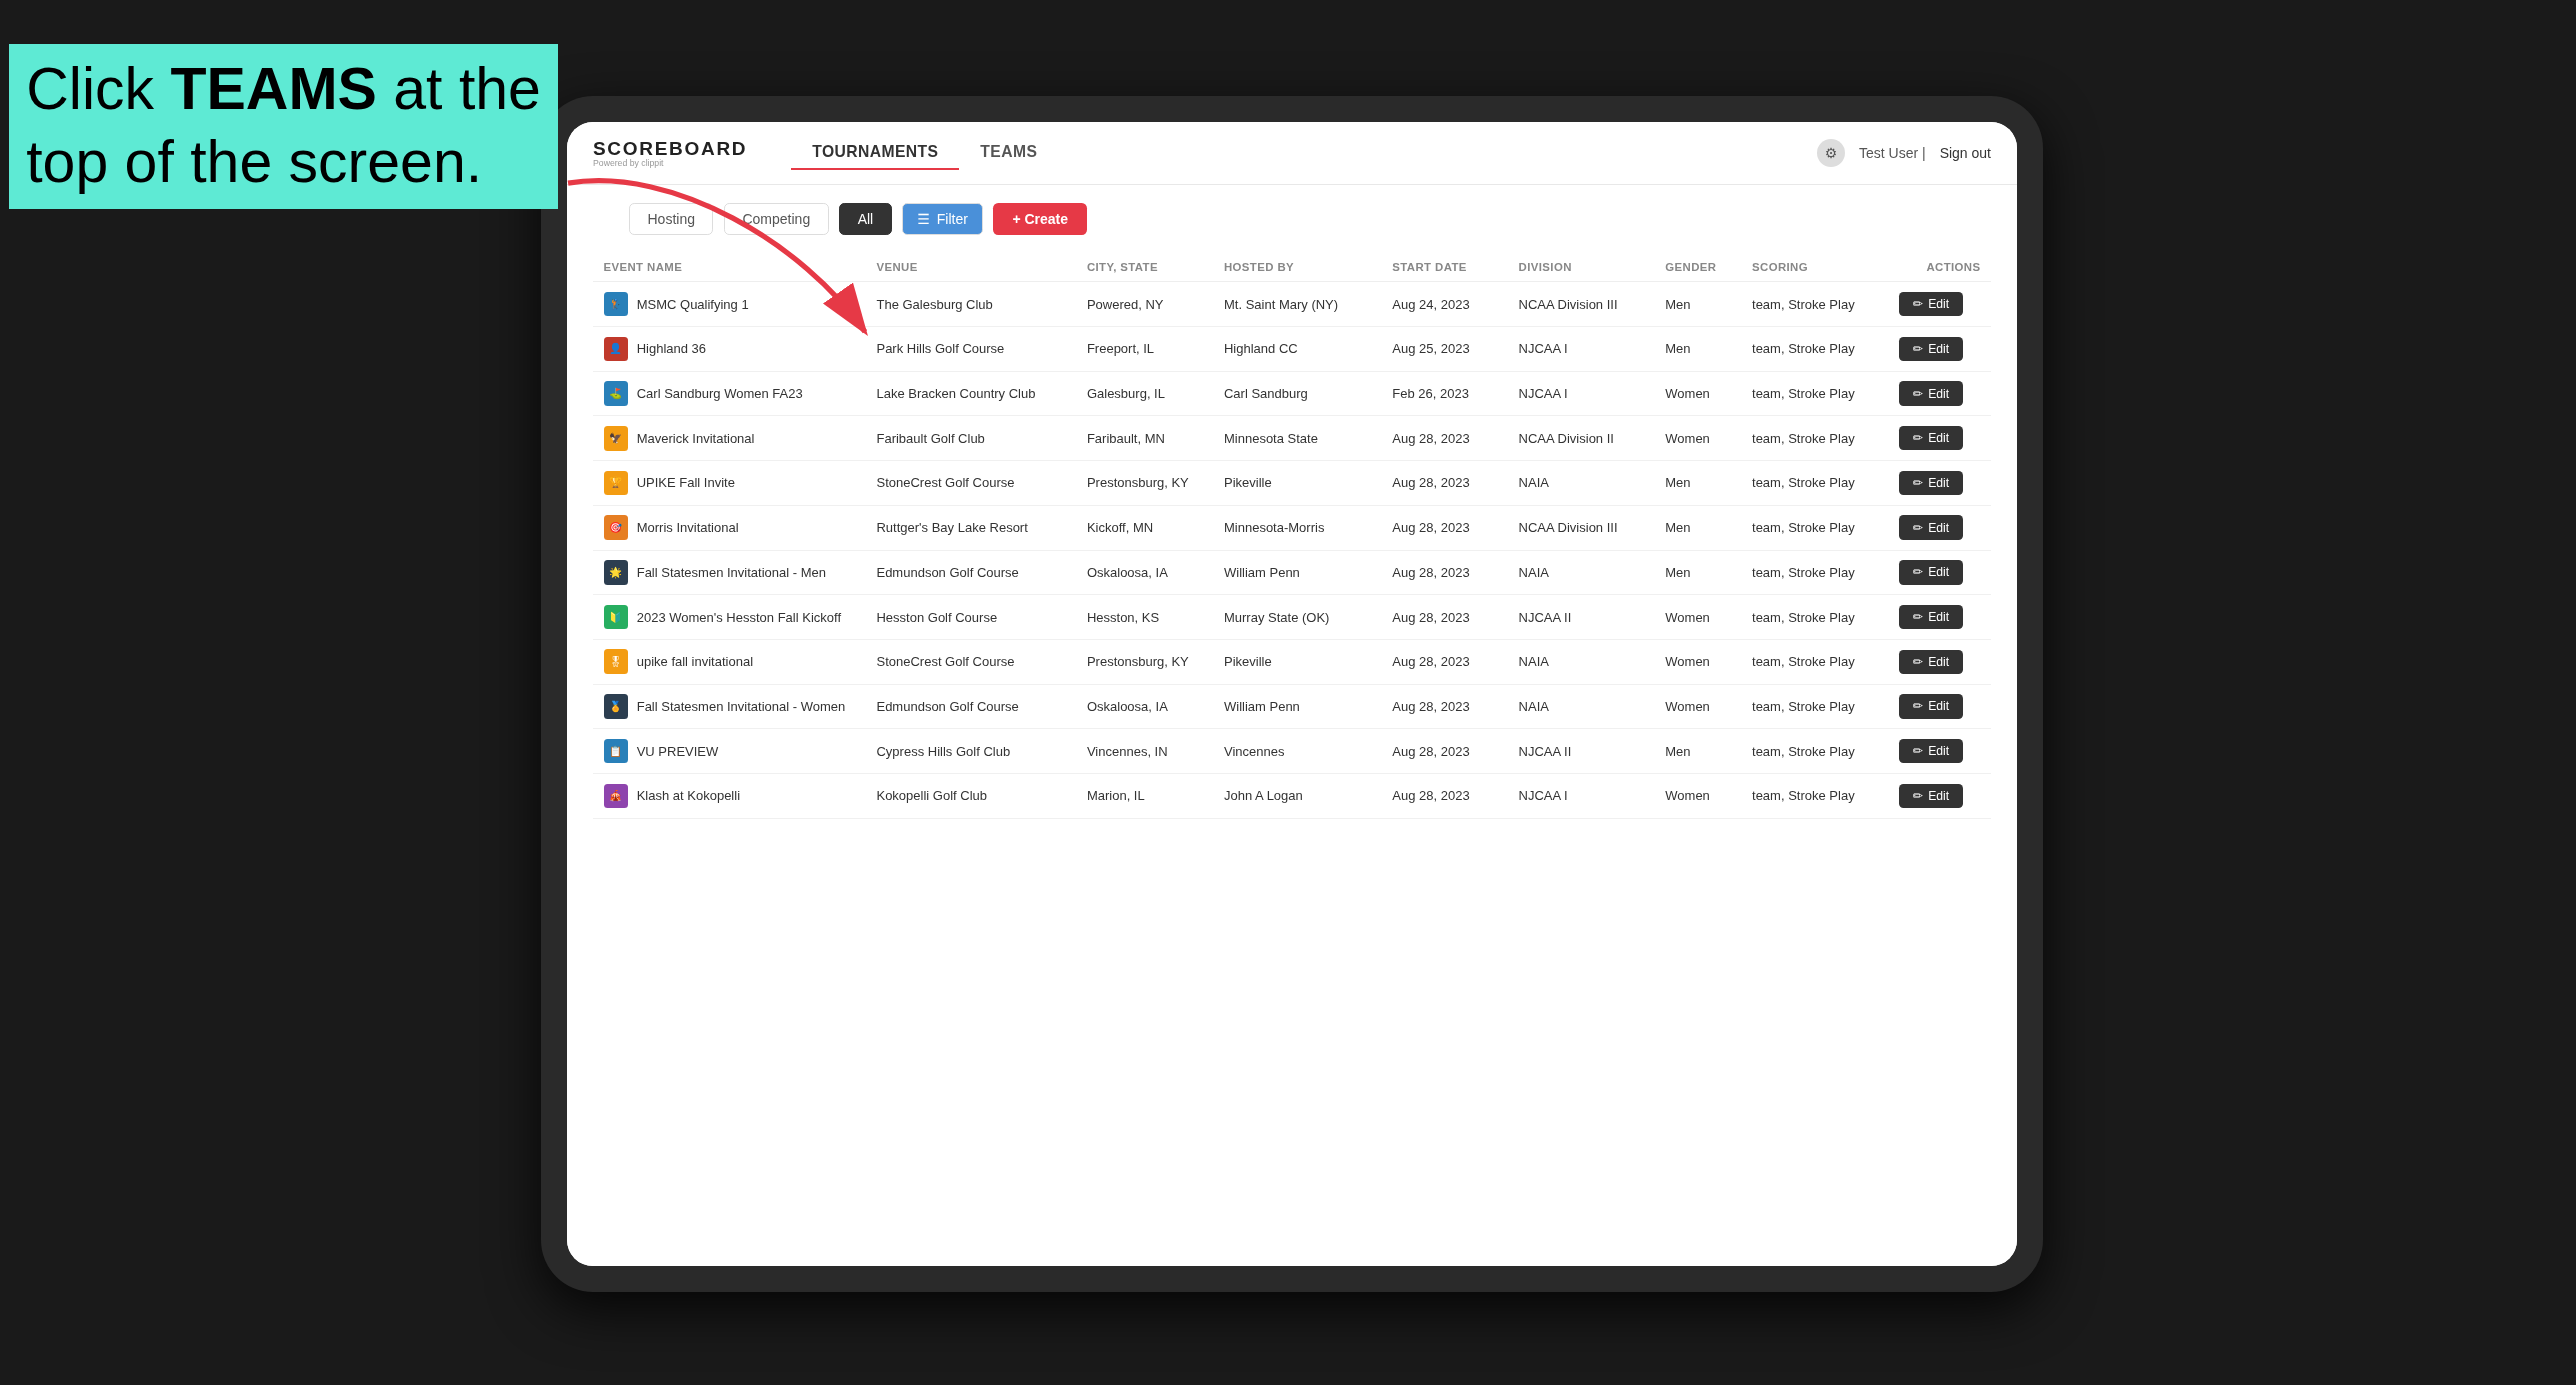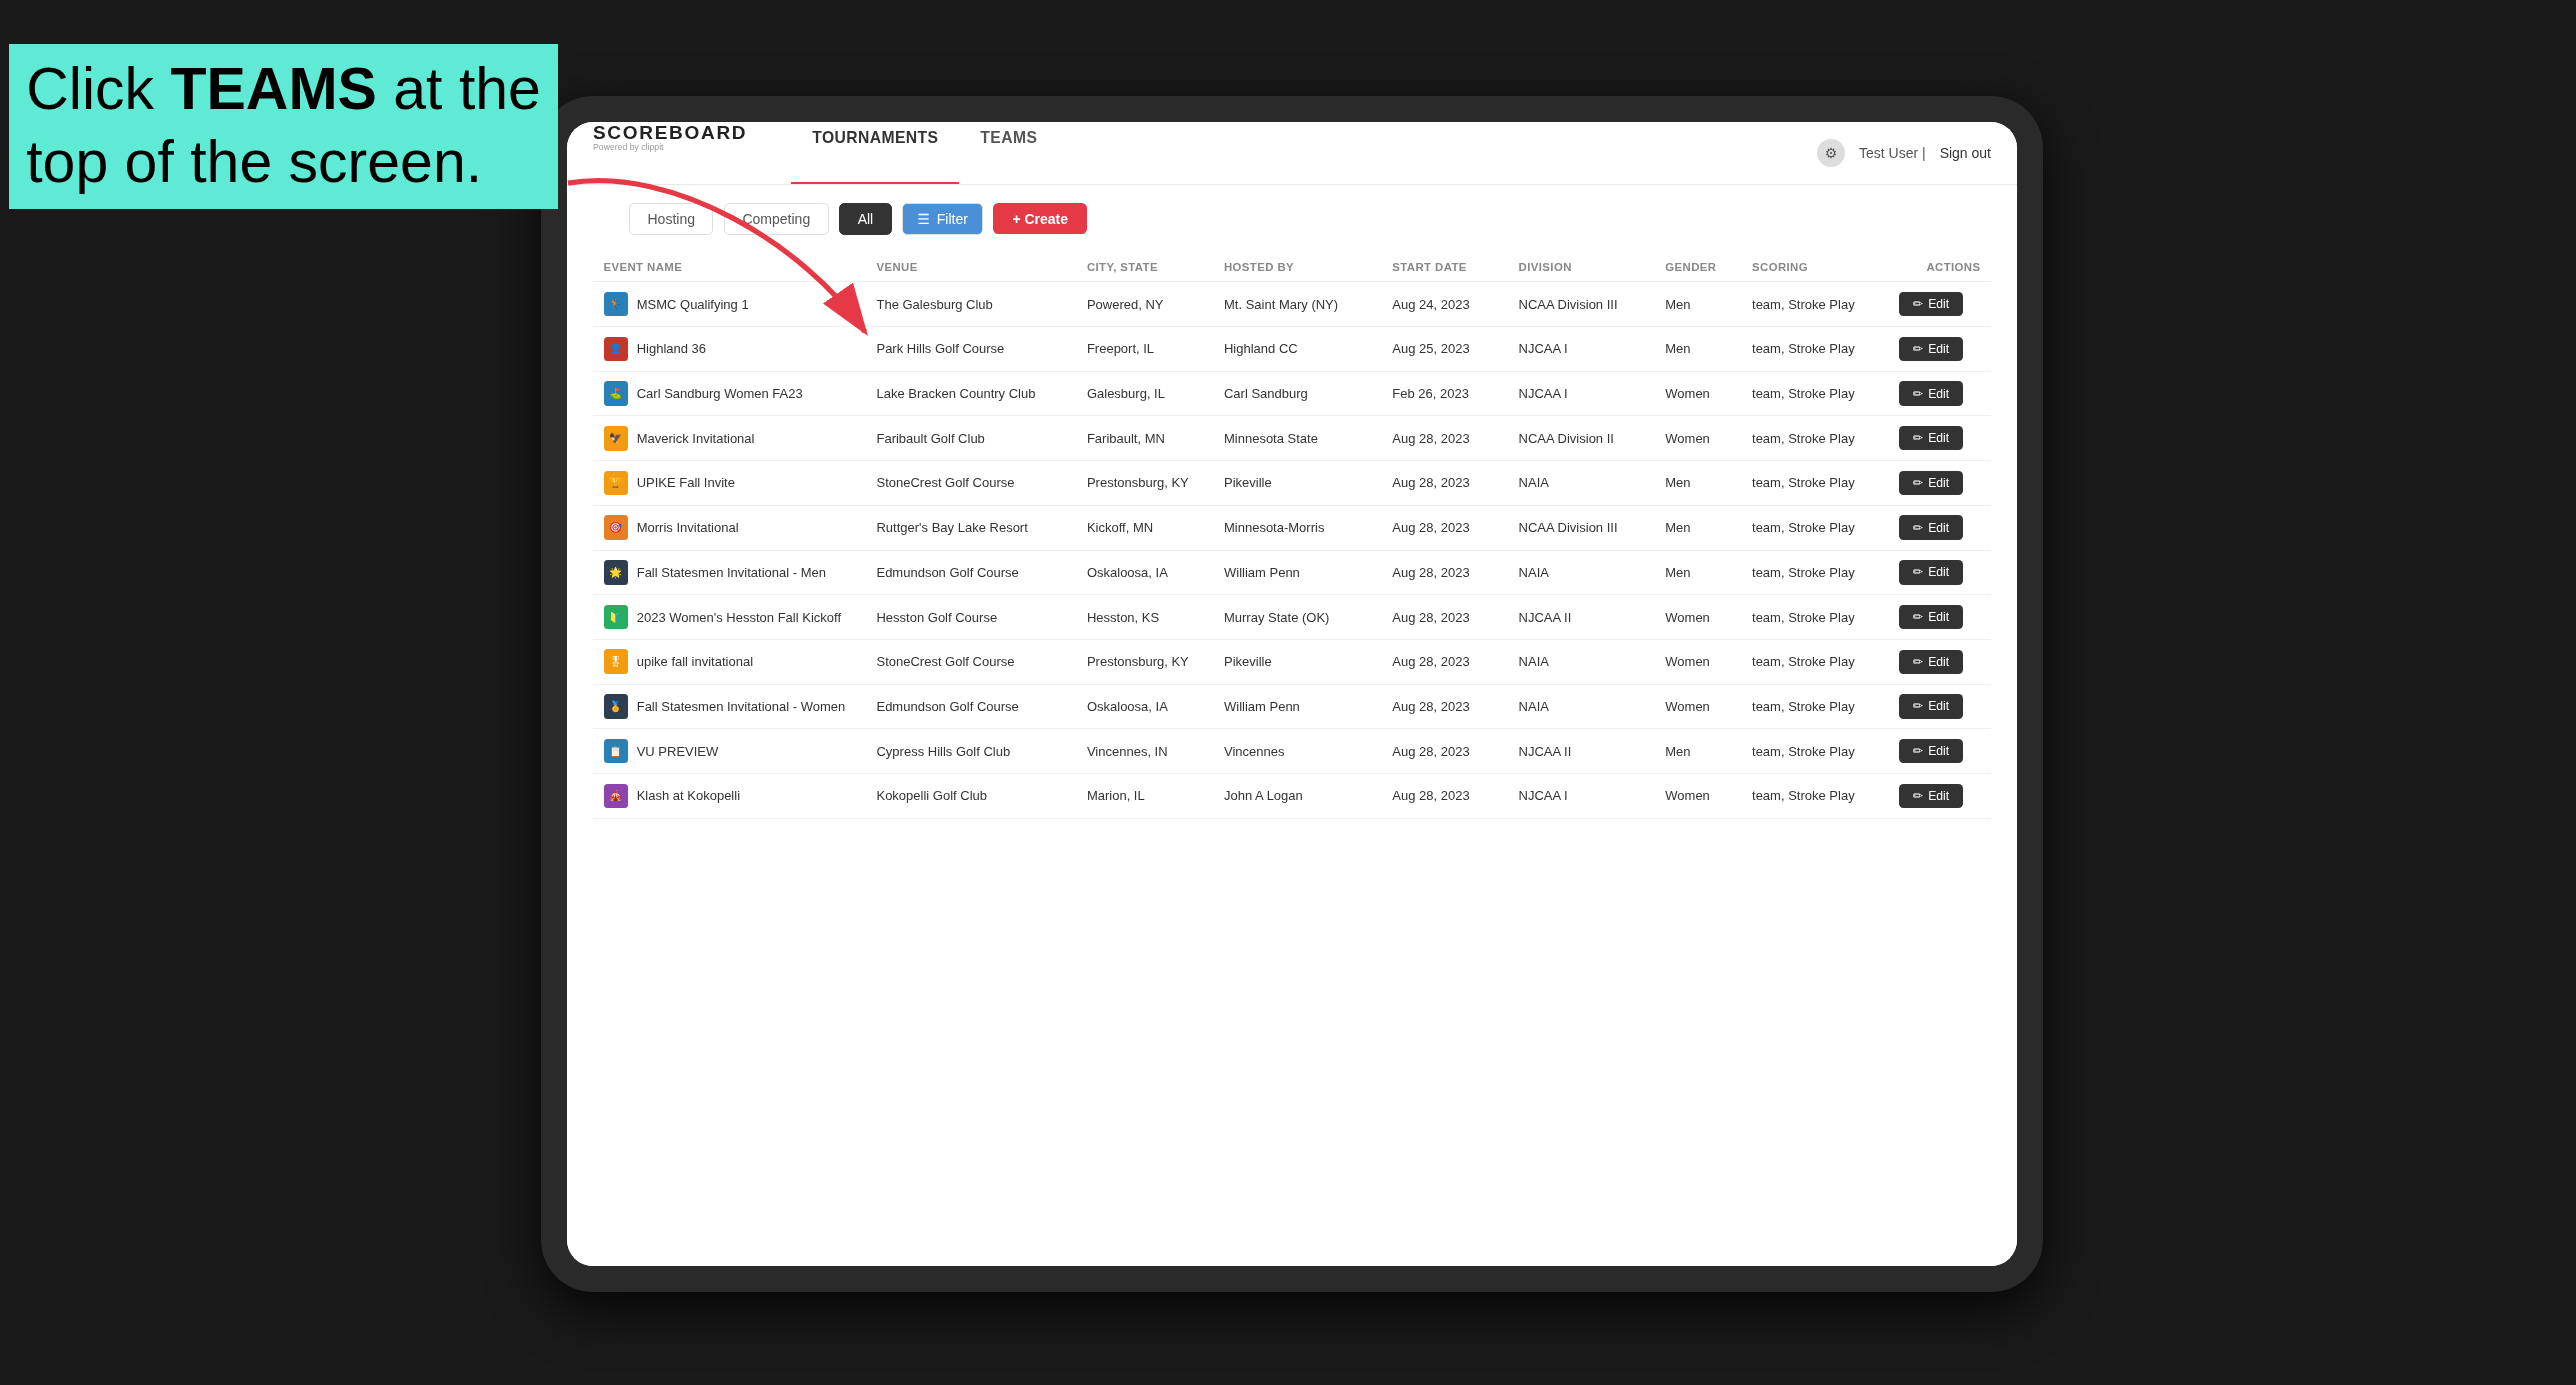--- a/index.html
+++ b/index.html
@@ -59,20 +59,21 @@
       overflow: hidden;
       display: flex;
       flex-direction: column;
     }
 
     
     .navbar {
       background: white;
       height: 63px;
       display: flex;
+      align-items: center;
       padding: 0 26px;
       border-bottom: 1.7px solid #e8e8e8;
       flex-shrink: 0;
     }
 
     .logo-area {
       display: flex;
       flex-direction: column;
       margin-right: 44px;
     }
@@ -138,21 +139,21 @@
       background: white;
       overflow: hidden;
       display: flex;
       flex-direction: column;
       padding: 17.5px 26px;
     }
 
     
     .filter-row {
       display: flex;
-      align-items: center;
+      align-items: flex-end;
       gap: 10.5px;
       margin-bottom: 17.5px;
       padding-left: 36px;
     }
 
     .filter-btn {
       padding: 7px 17.5px;
       font-size: 14px;
       border: 0.9px solid #ddd;
       border-radius: 5.2px;

